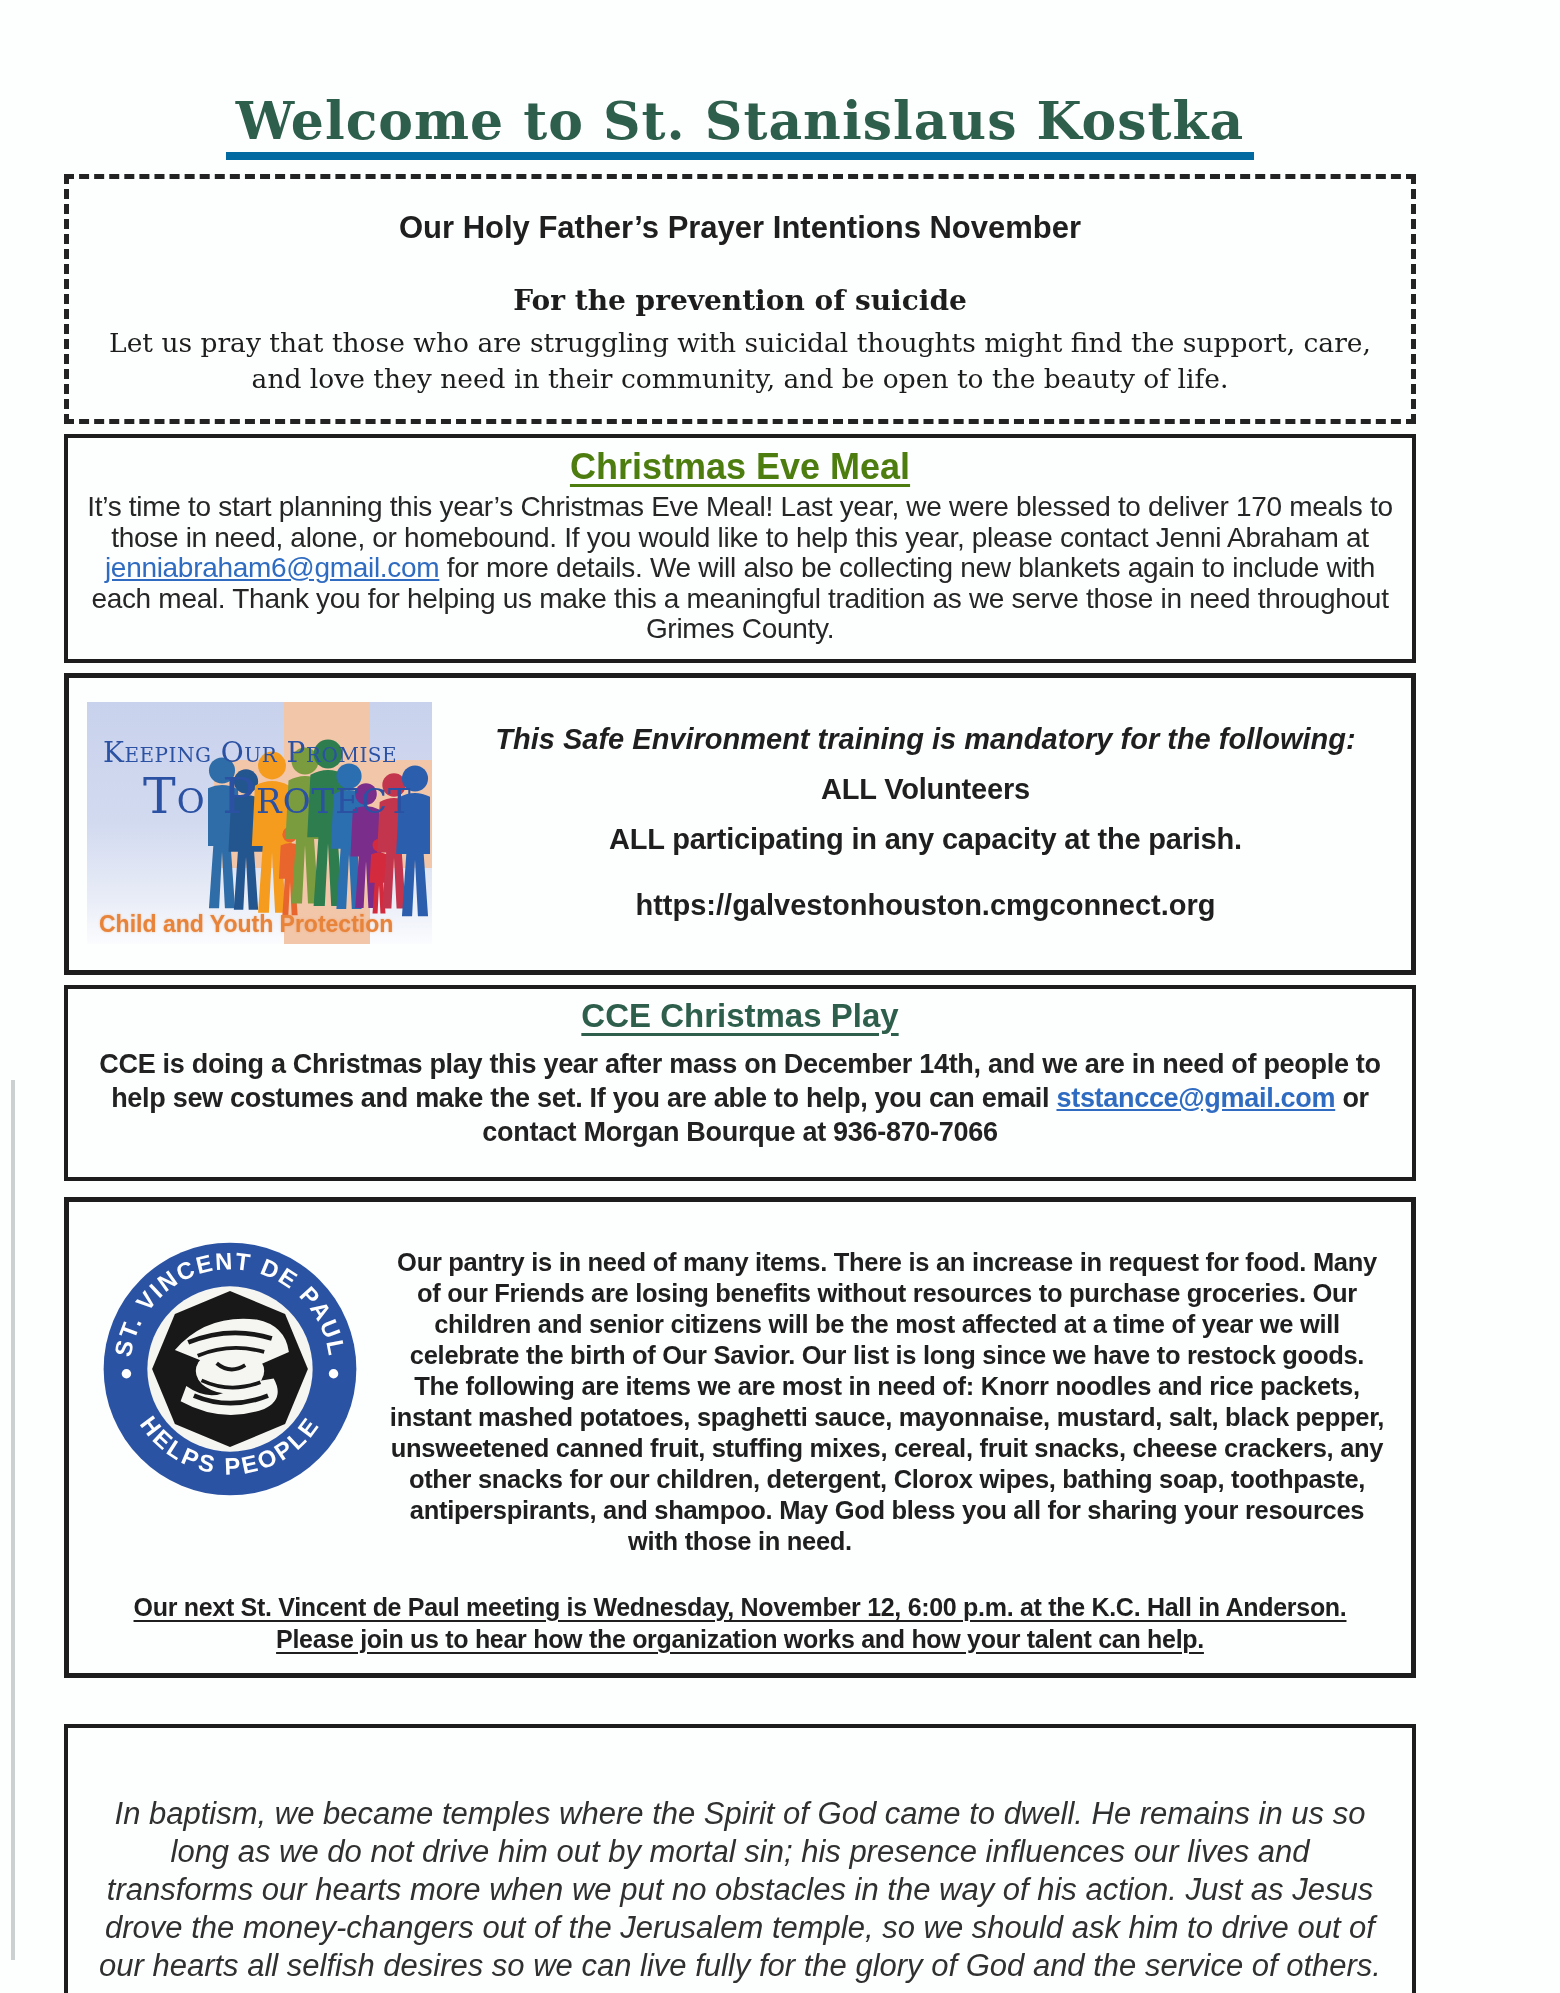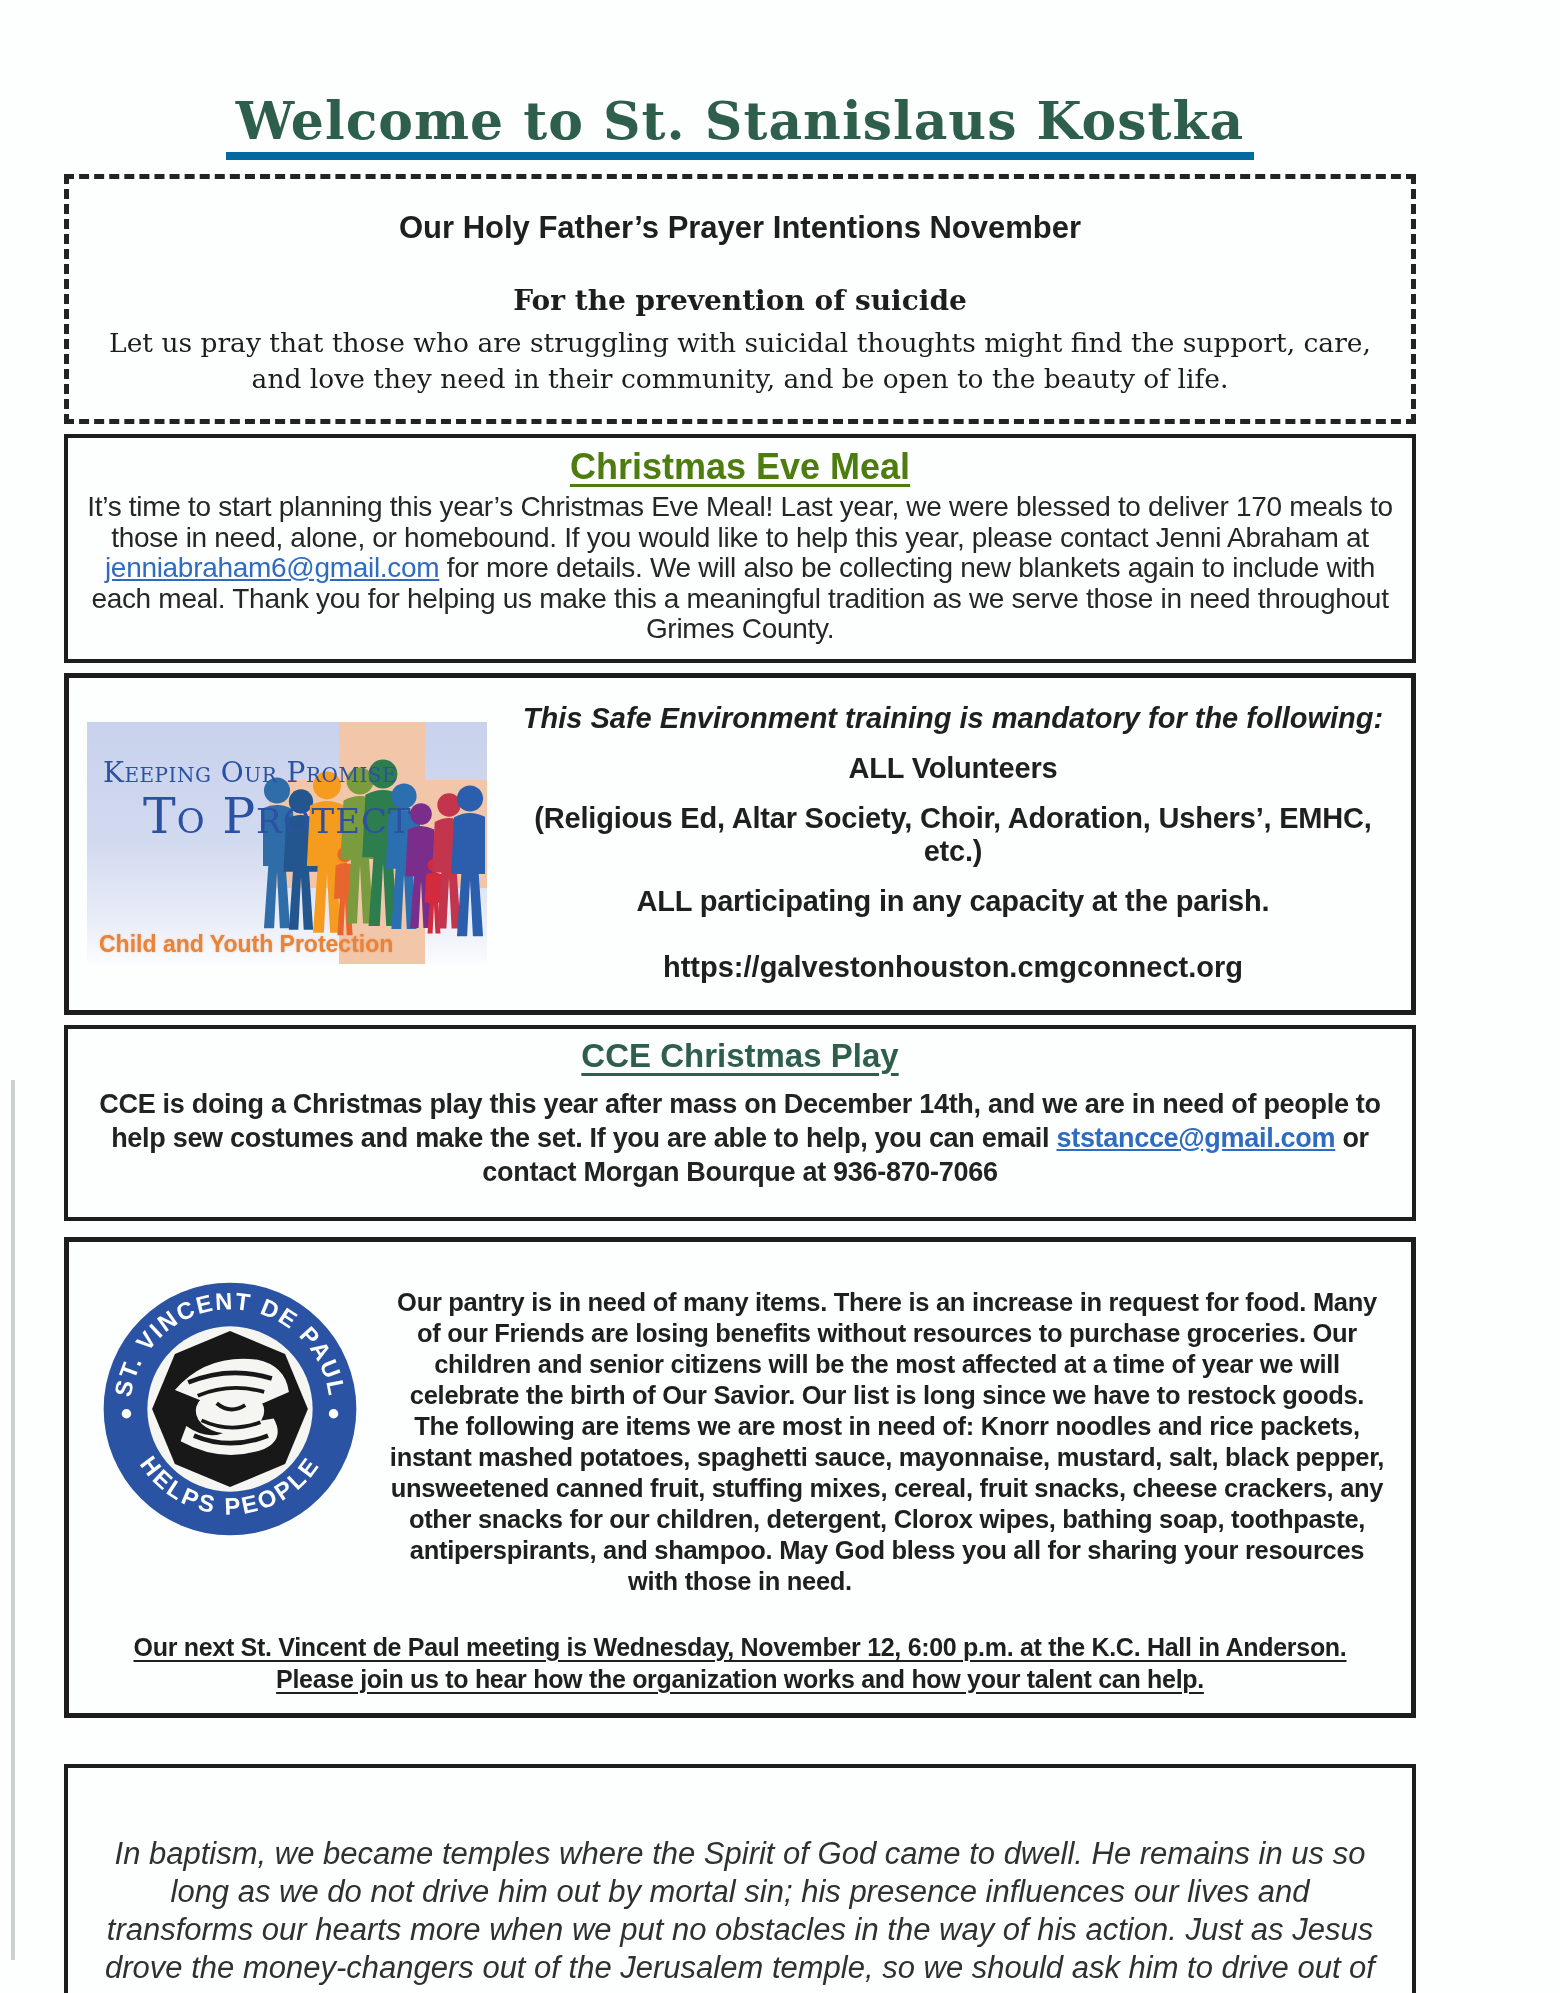--- a/index.html
+++ b/index.html
@@ -33,21 +33,21 @@
 
   
   .meal-box{margin-top:10px;padding:8px 18px 14px;}
   .meal-heading{font-size:36px;font-weight:bold;color:#4d7c0f;text-align:center;
     text-decoration:underline;text-decoration-thickness:3px;text-underline-offset:5px;}
   .meal-paragraph{font-size:28px;line-height:30.5px;text-align:center;margin:4px auto 0;max-width:1320px;letter-spacing:-0.3px;color:#262626;}
   a.doc-link{color:#2f6cc1;text-decoration:underline;cursor:pointer;}
 
   
   .safe-box{margin-top:10px;padding:24px 18px 26px;display:flex;align-items:center;gap:26px;}
-  .promise-img{position:relative;flex:0 0 auto;width:400px;height:242px;overflow:hidden;
+  .promise-img{position:relative;flex:0 0 auto;width:345px;height:242px;overflow:hidden;
     background:linear-gradient(180deg,#c9d2ec 0%,#d2daf0 50%,#e9edf7 82%,#fbfcfe 100%);}
   .cross-v{position:absolute;right:62px;top:0;bottom:0;width:86px;background:#f2c6a9;}
   .cross-h{position:absolute;right:0;top:58px;height:108px;width:218px;background:#f2c6a9;}
   .kp-line1{position:absolute;left:16px;top:34px;font-family:"DejaVu Serif",serif;font-variant:small-caps;
     color:#2b51a3;font-size:28px;letter-spacing:.5px;}
   .kp-line2{position:absolute;left:16px;top:66px;font-family:"DejaVu Serif",serif;font-variant:small-caps;
     color:#2b51a3;font-size:49px;letter-spacing:1px;margin-left:40px;}
   .kp-line3{position:absolute;left:12px;bottom:6px;color:#e8833a;font-weight:bold;font-size:23px;
     text-shadow:0 0 2px rgba(232,131,58,.55);}
   .people-svg{position:absolute;right:2px;top:12px;}
@@ -121,21 +121,20 @@
         <use href="#person" fill="#c3344d" transform="translate(186,58) scale(1.3)"></use>
         <use href="#person" fill="#2b5fae" transform="translate(207,50) scale(1.45)"></use>
       </svg>
       <div class="kp-line1">Keeping Our Promise</div>
       <div class="kp-line2">To Protect</div>
       <div class="kp-line3">Child and Youth Protection</div>
     </div>
     <div class="safe-text">
       <div class="safe-intro">This Safe Environment training is mandatory for the following:</div>
       <div class="safe-line">ALL Volunteers</div>
-      <div class="safe-line">(Religious Ed, Altar Society, Choir, Adoration, Ushers’, EMHC, etc.)</div>
       <div class="safe-line">ALL participating in any capacity at the parish.</div>
       <div class="safe-url">https://galvestonhouston.cmgconnect.org</div>
     </div>
   </div>
 
   <div class="box solid-box cce-box">
     <div class="cce-heading">CCE Christmas Play</div>
     <p class="cce-paragraph"><span>CCE is doing a Christmas play this year after mass on December 14th, and we are in need of people to help sew costumes and make the set.  If you are able to help, you can email </span><a class="doc-link">ststancce@gmail.com</a><span> or contact Morgan Bourque at  936-870-7066</span></p>
   </div>
 

